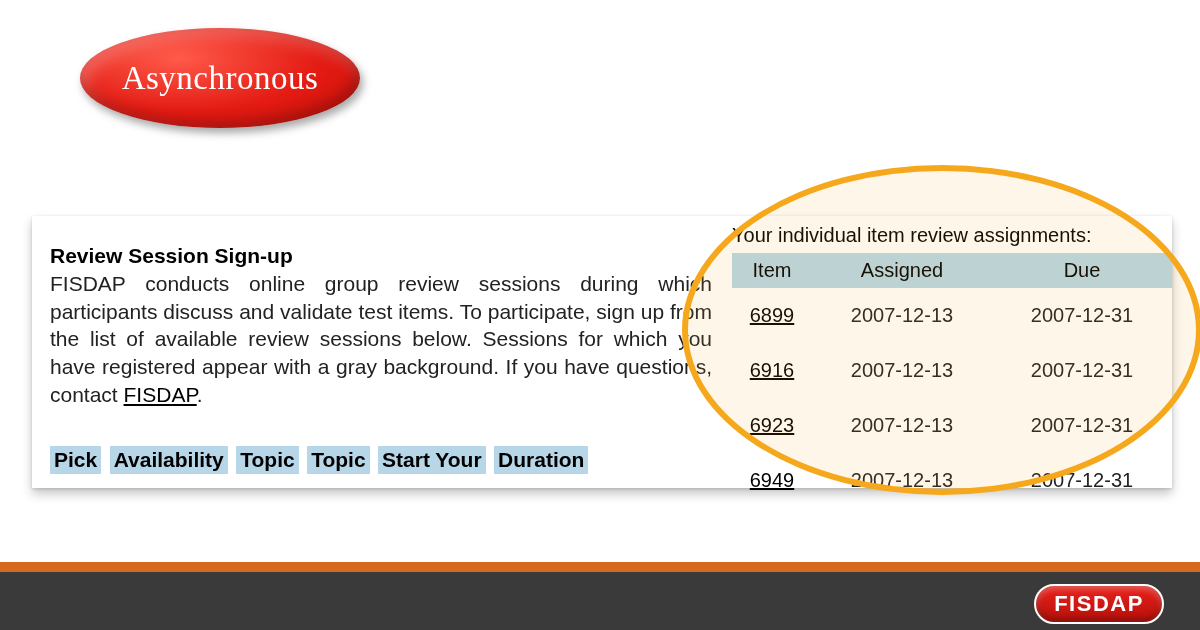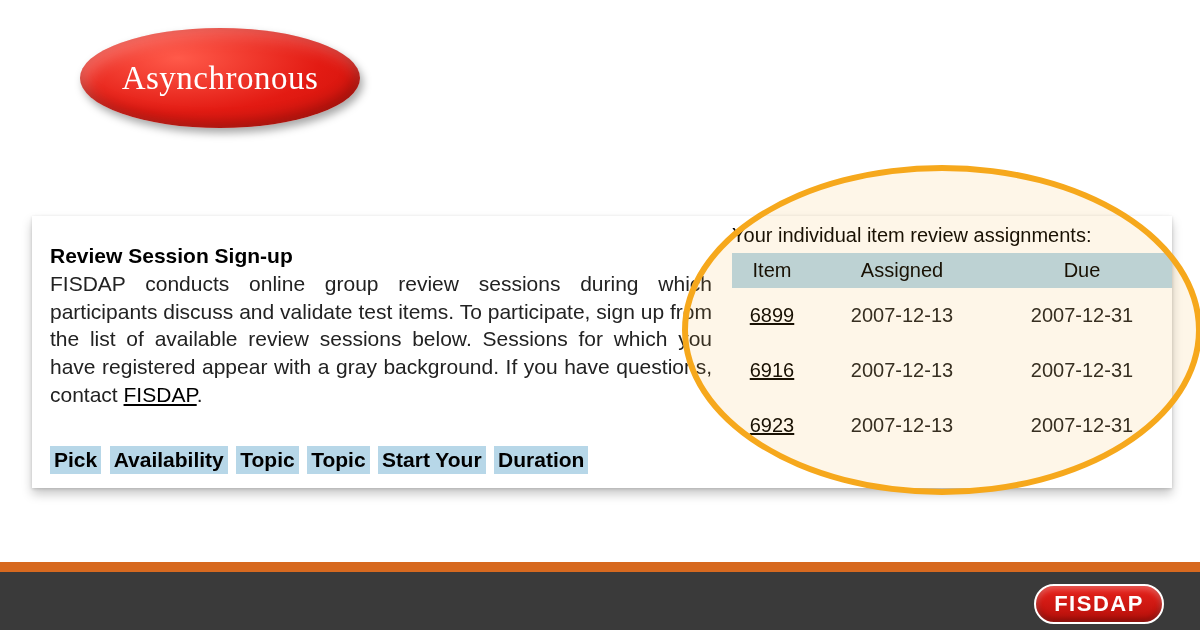--- a/index.html
+++ b/index.html
@@ -122,20 +122,25 @@
           <tr>
             <td class="item"><a href="#">6916</a></td>
             <td>2007-12-13</td>
             <td>2007-12-31</td>
           </tr>
           <tr>
             <td class="item"><a href="#">6923</a></td>
             <td>2007-12-13</td>
             <td>2007-12-31</td>
           </tr>
+          <tr>
+            <td class="item"><a href="#">6949</a></td>
+            <td>2007-12-13</td>
+            <td>2007-12-31</td>
+          </tr>
         </tbody>
       </table>
     </div>
   </div>
 
   <div class="highlight pos"></div>
 
   <div class="footer">
     <div class="bar-orange"></div>
     <div class="bar-dark"></div>

